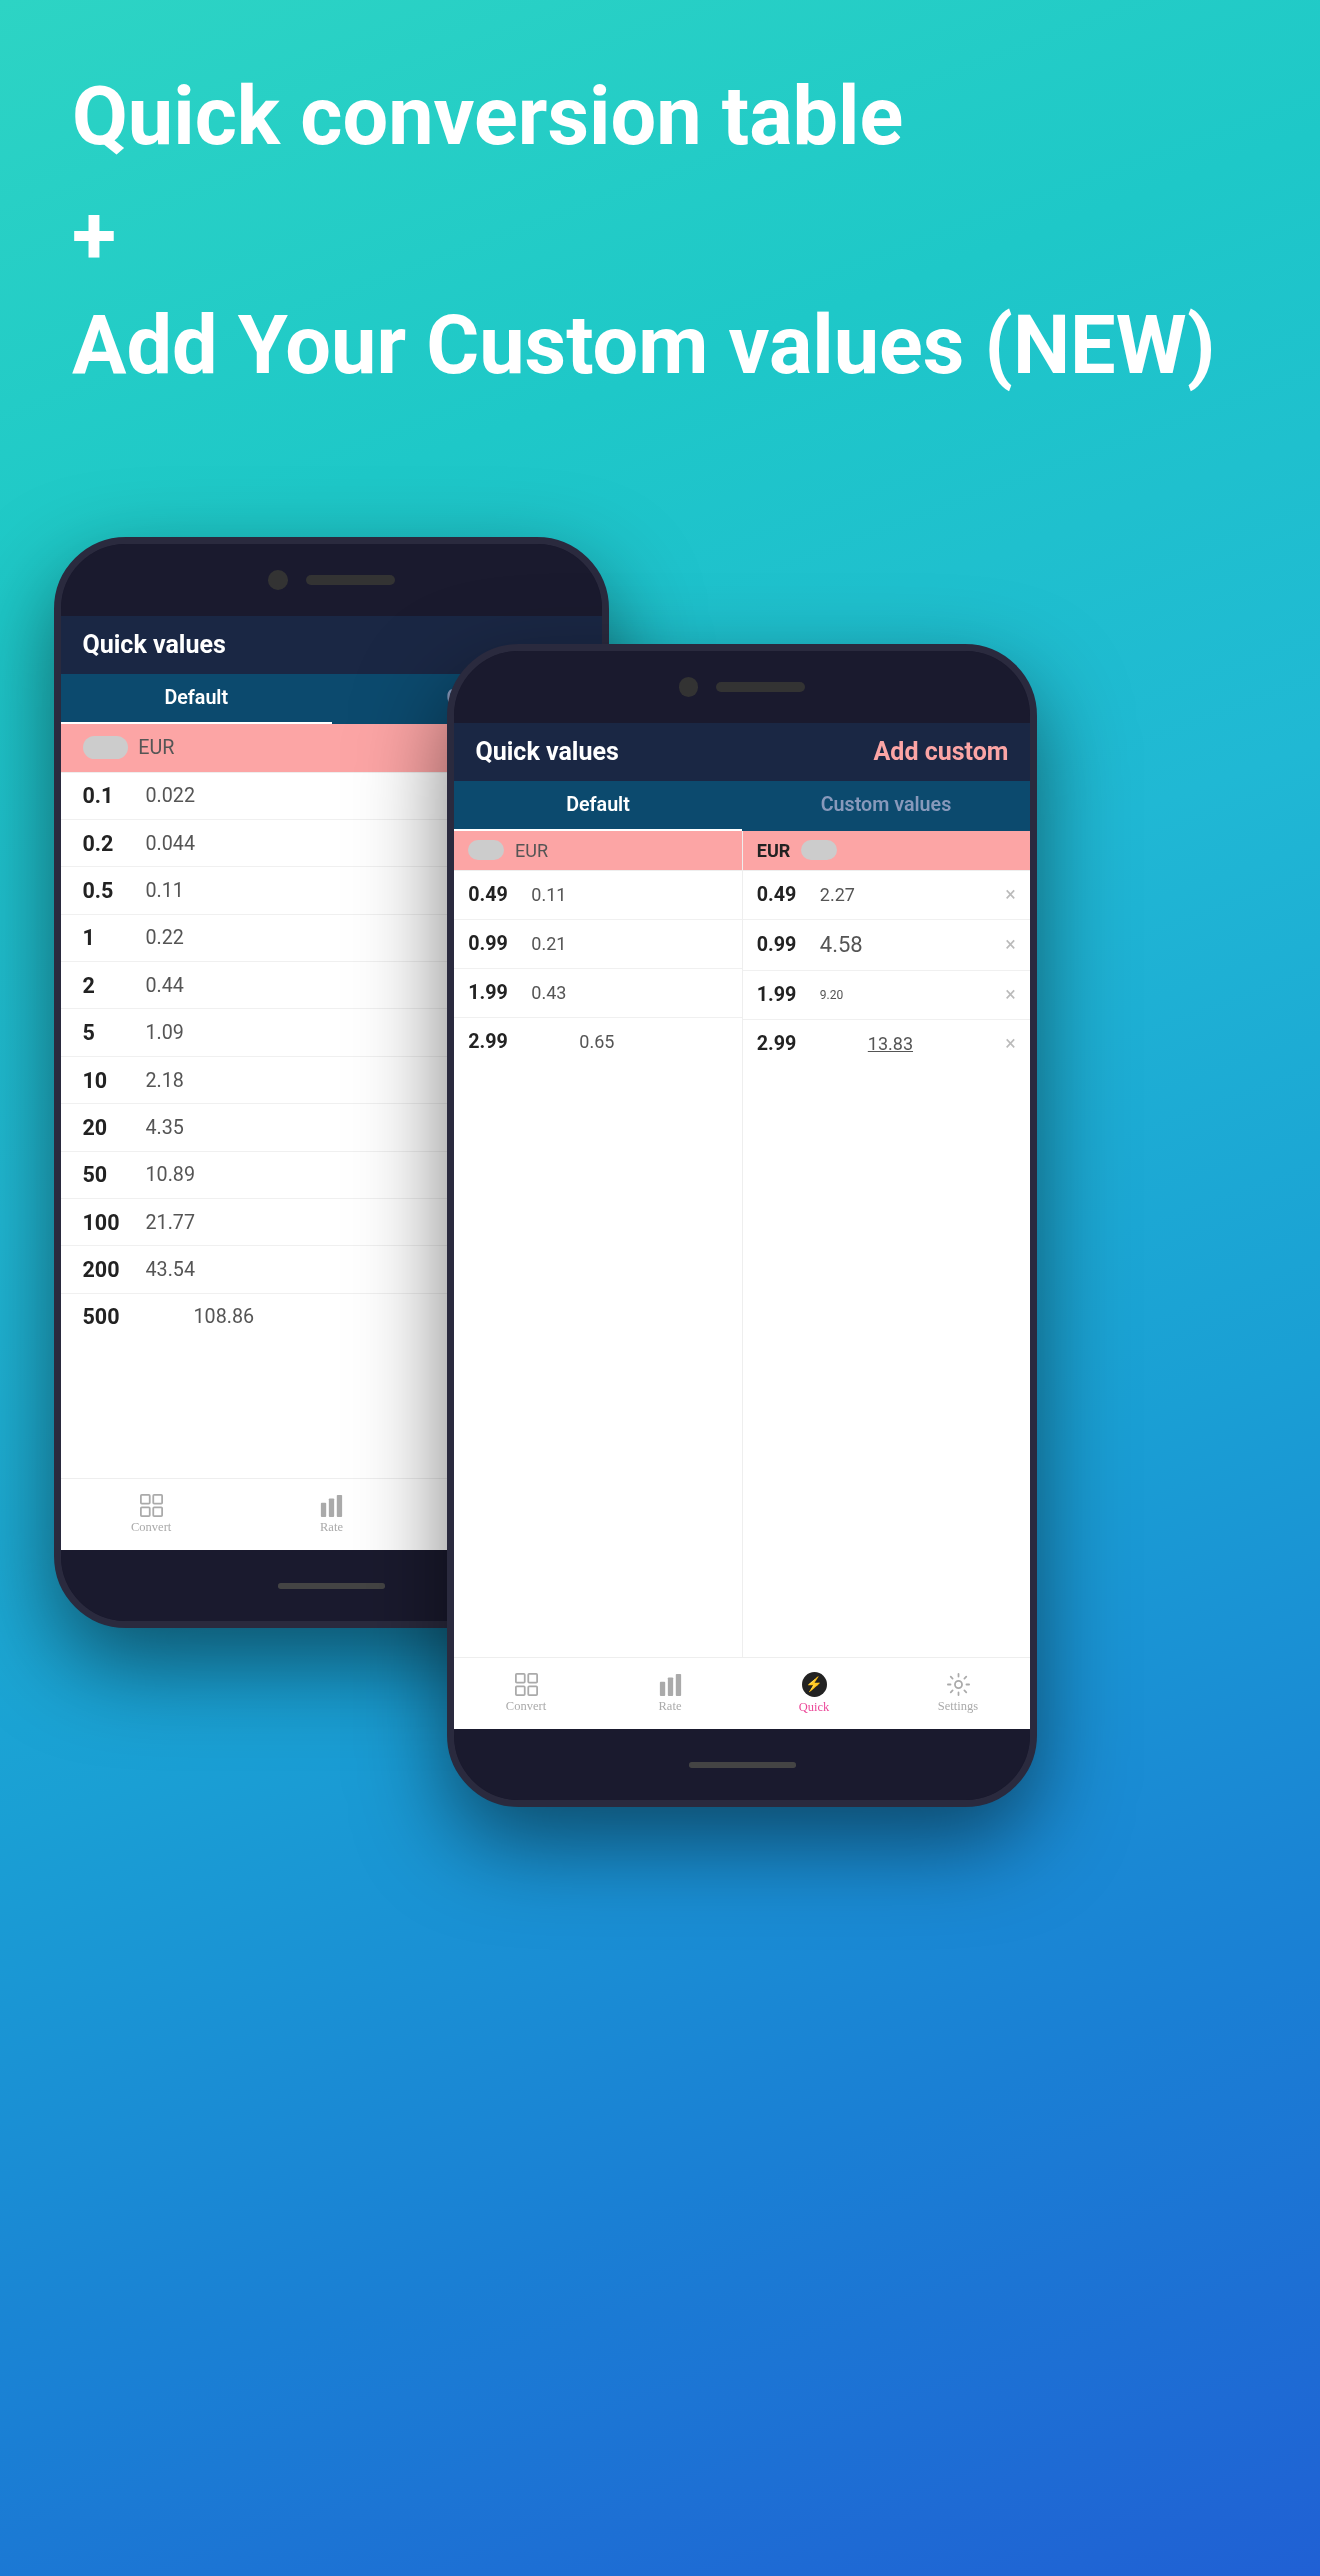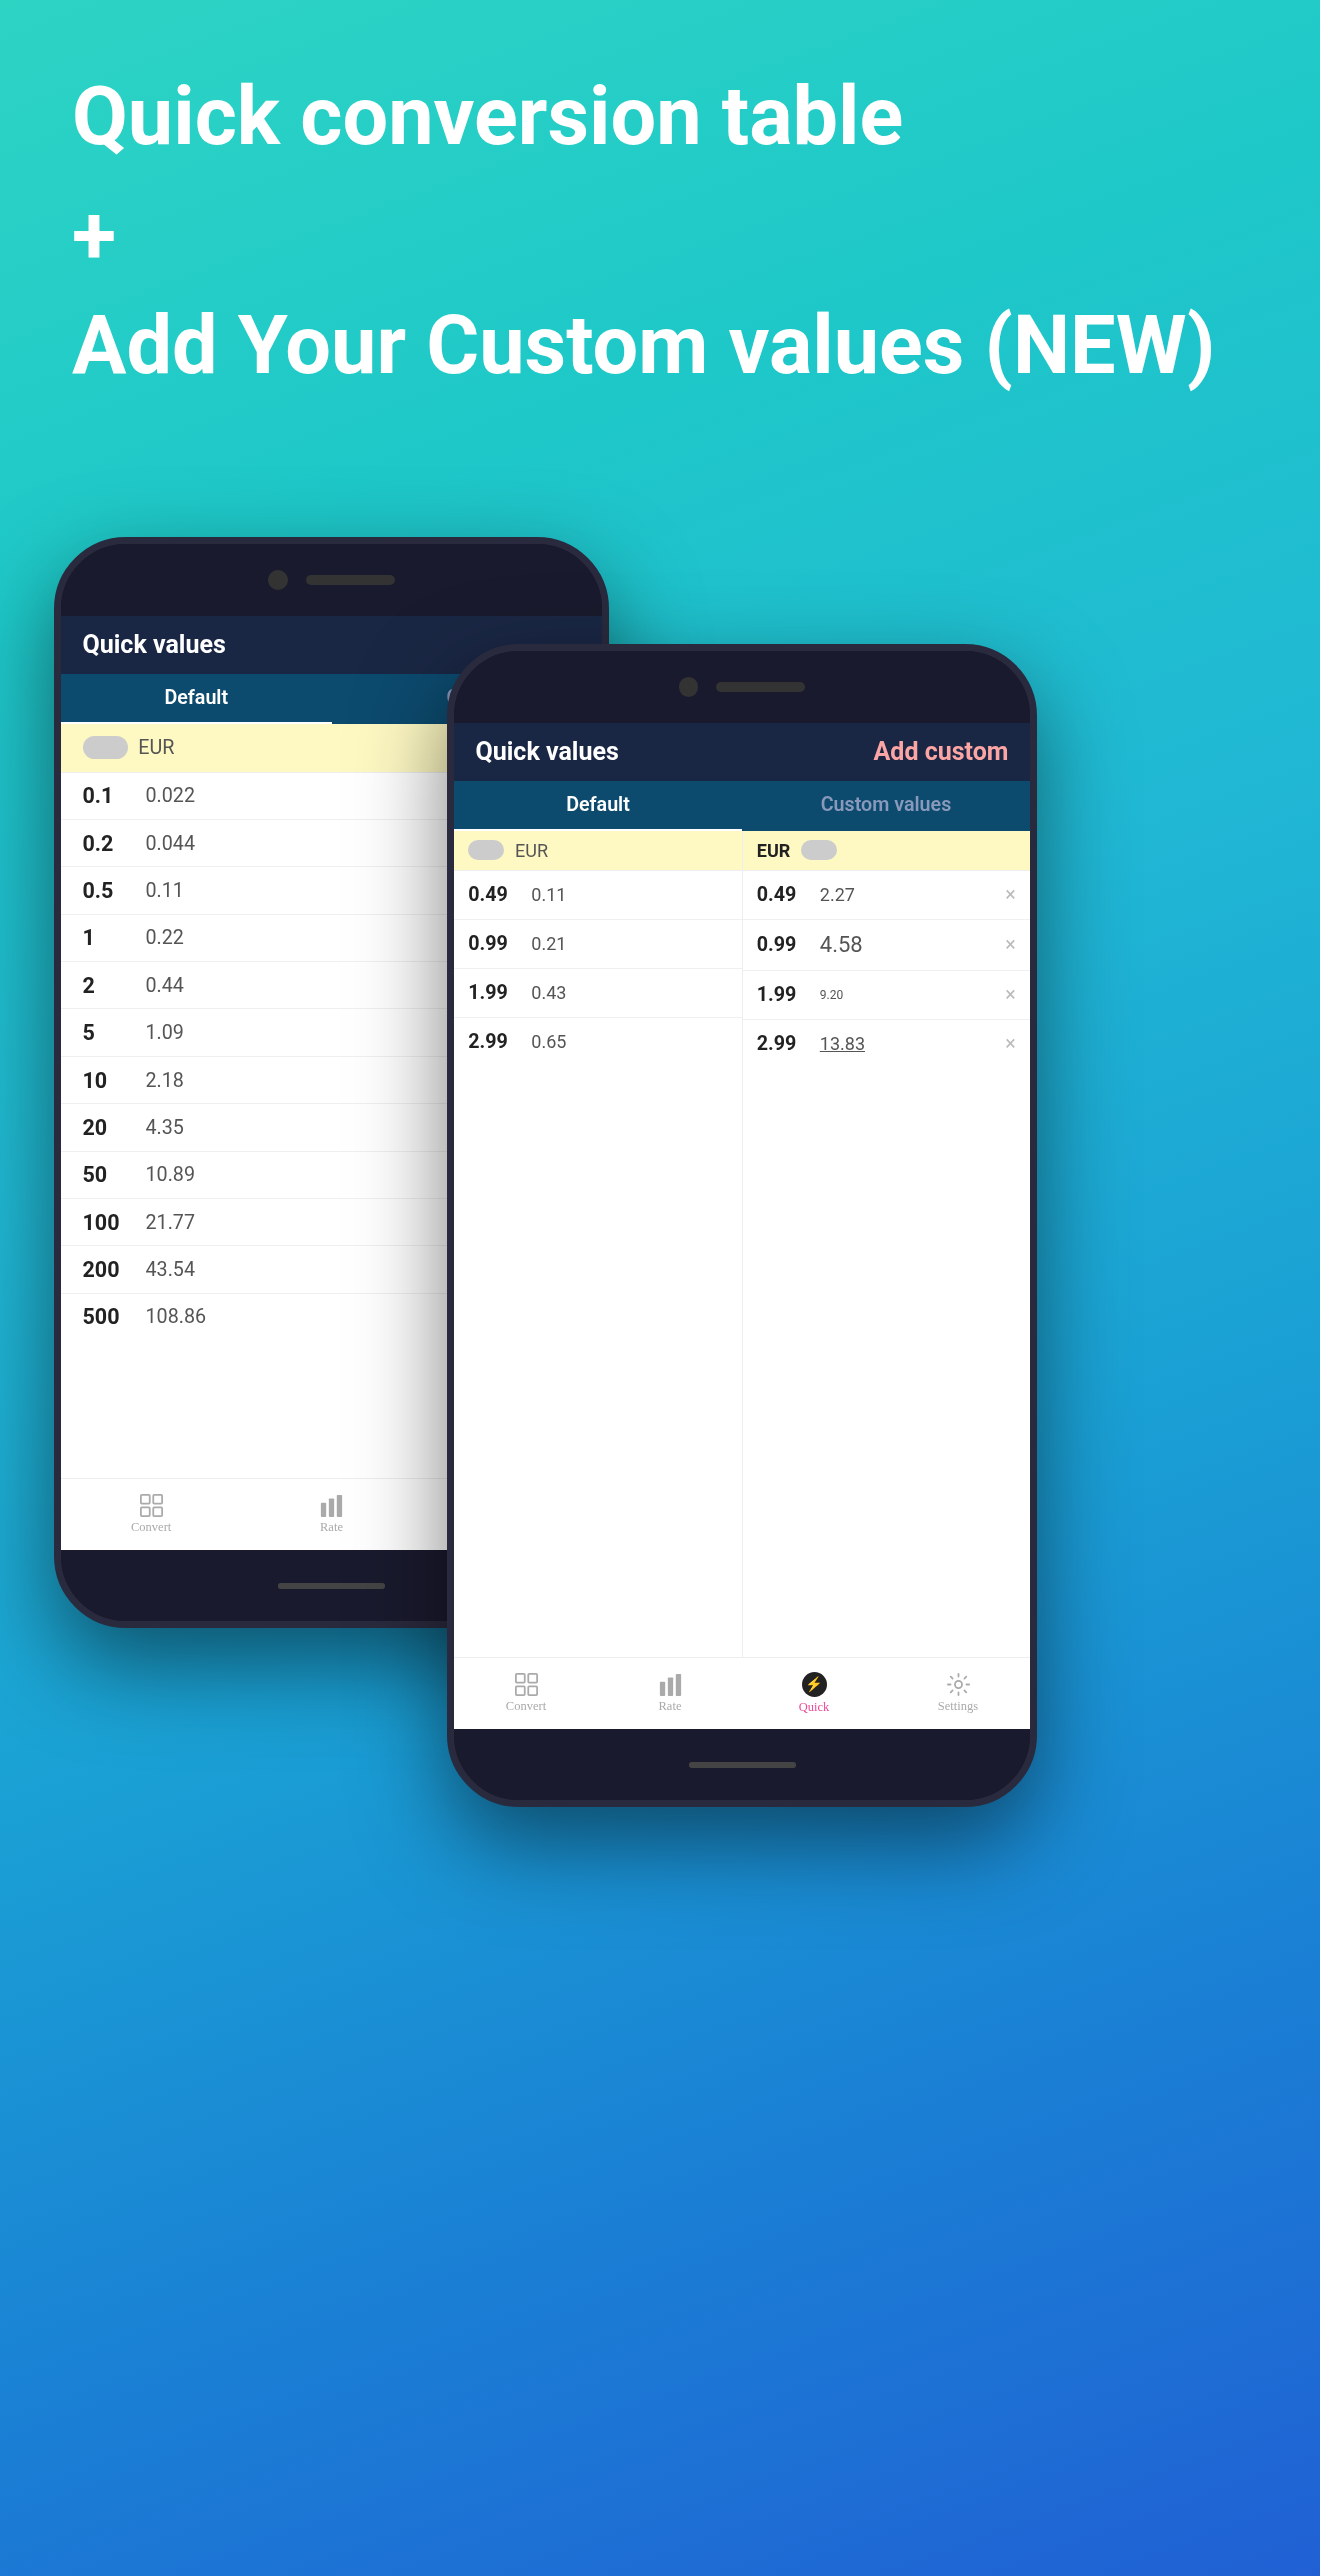--- a/index.html
+++ b/index.html
@@ -147,21 +147,21 @@
     .app-tab.active {
       color: white;
       border-bottom: 2.7px solid white;
     }
 
     
     .currency-header {
       display: flex;
       align-items: center;
       padding: 12.5px 21.5px;
-      background: #fef9c3;
+      background: #fca5a5;
       border-bottom: 0.9px solid #eee;
     }
     .currency-toggle {
       width: 45px;
       height: 23px;
       background: #ccc;
       border-radius: 11.6px;
       margin-right: 10.7px;
     }
     .currency-label {
@@ -180,20 +180,21 @@
       overflow: hidden;
     }
     .table-row {
       display: flex;
       align-items: center;
       padding: 10.7px 21.5px;
       border-bottom: 0.9px solid #f0f0f0;
     }
     .table-row:last-child {
       border-bottom: none;
+      gap: 48px;
     }
     .cell-bold {
       font-weight: 700;
       font-size: 21.5px;
       color: #222;
       min-width: 63px;
     }
     .cell-normal {
       font-size: 19.7px;
       color: #555;

